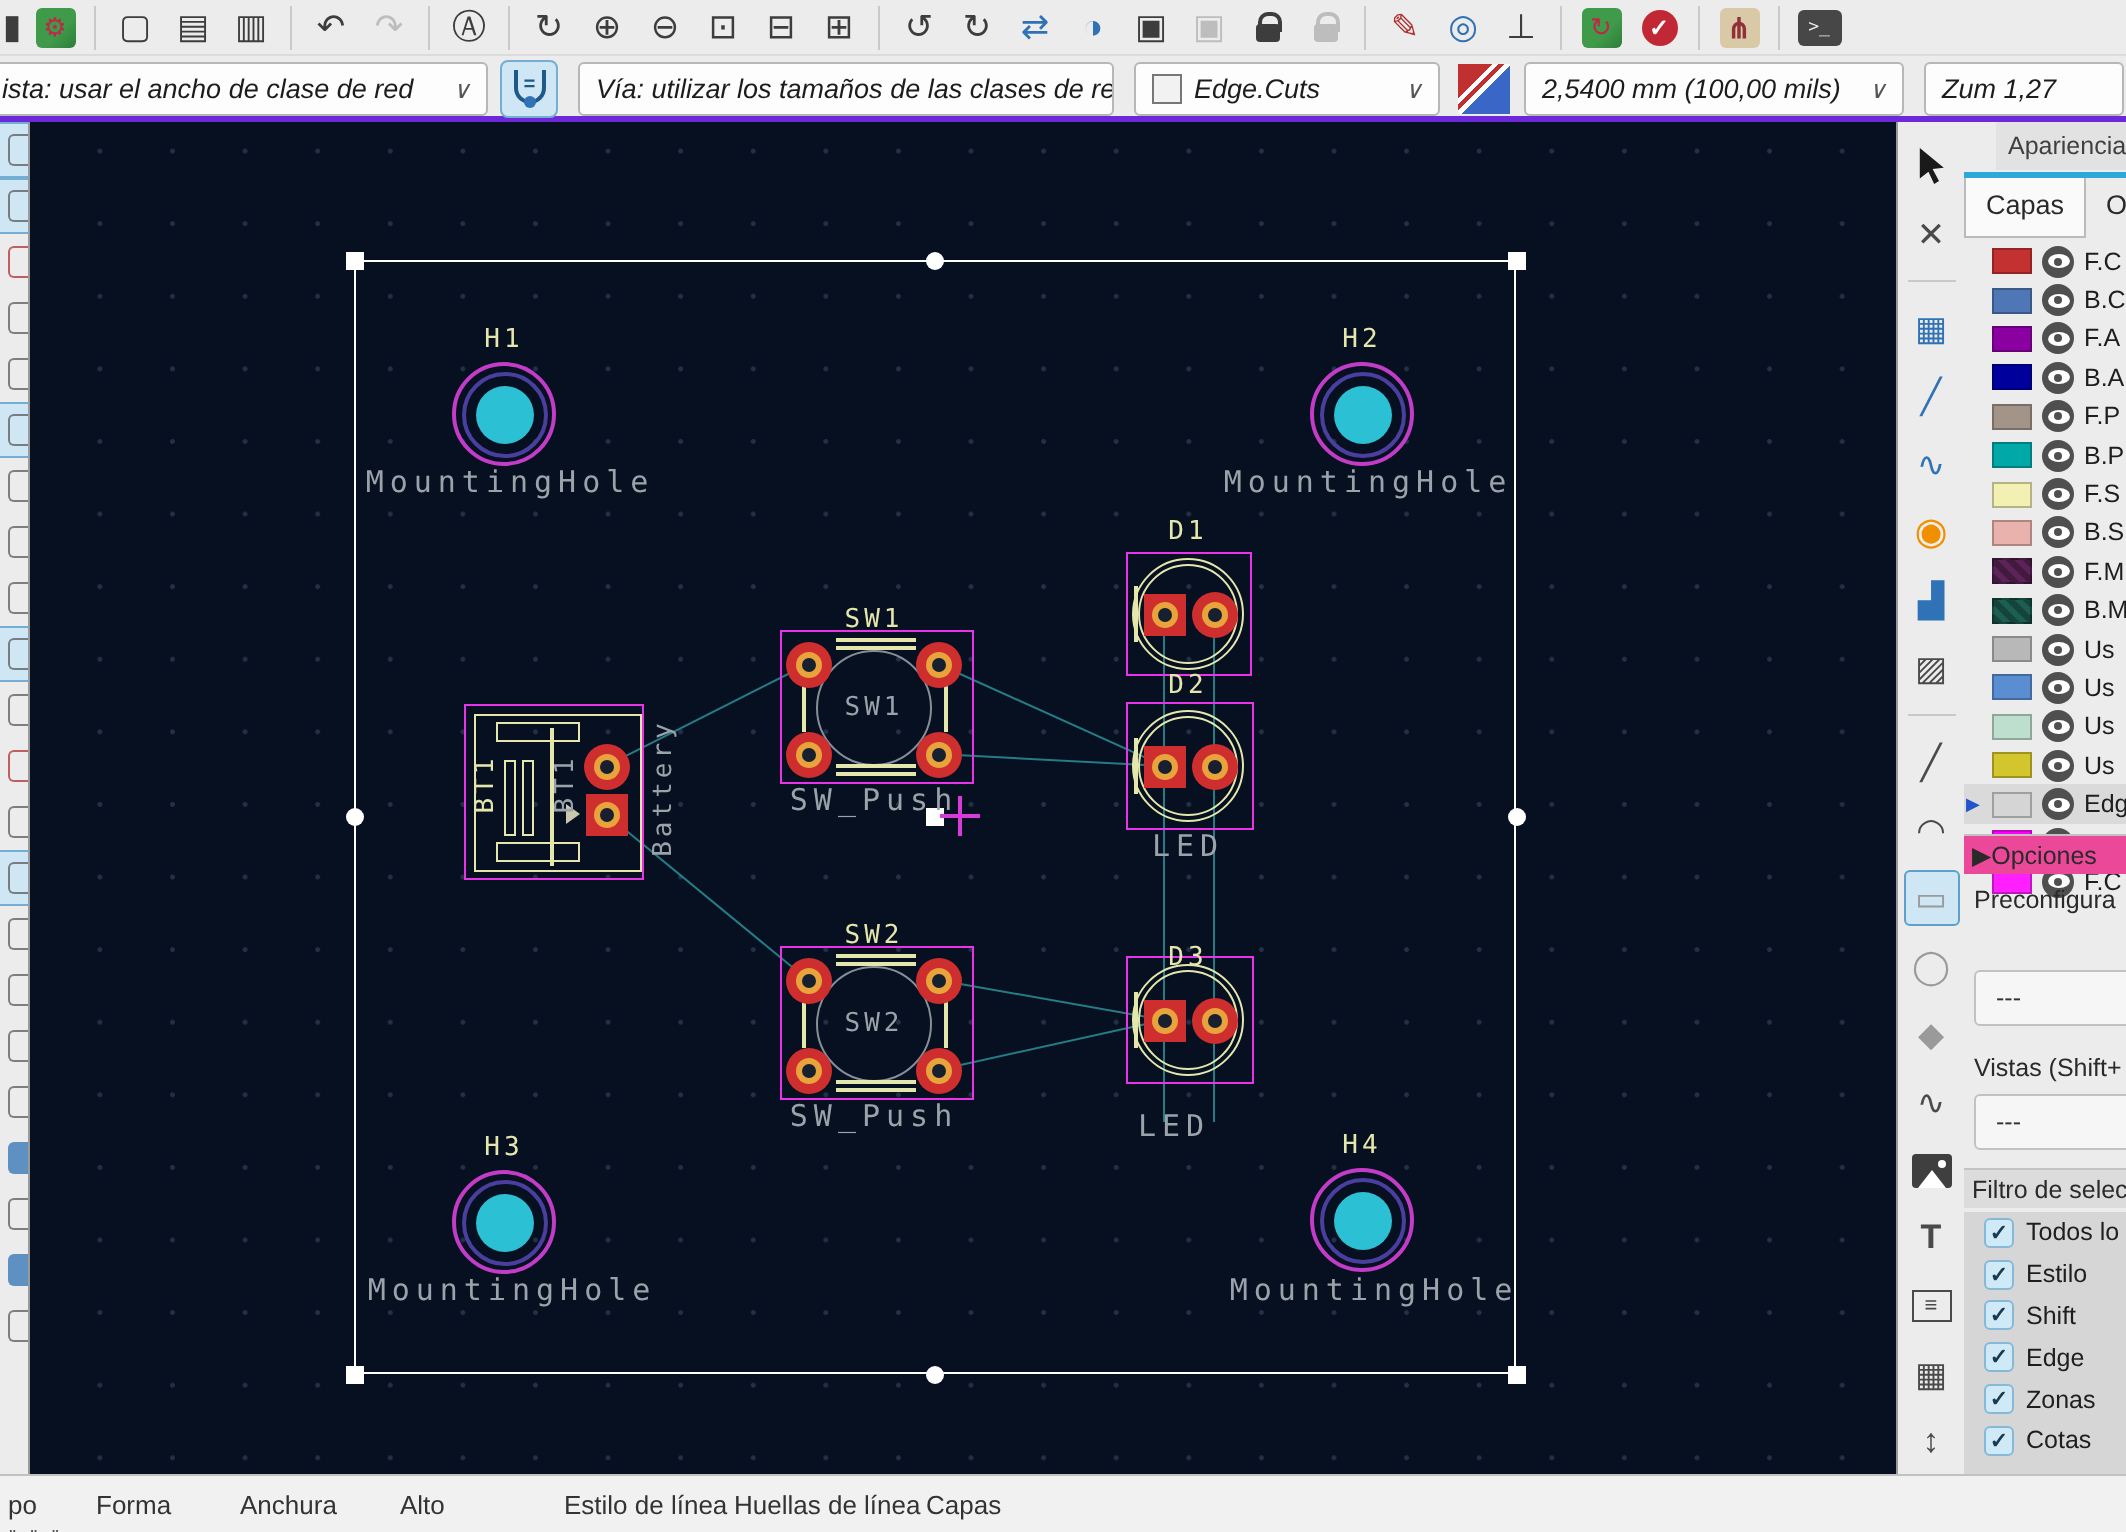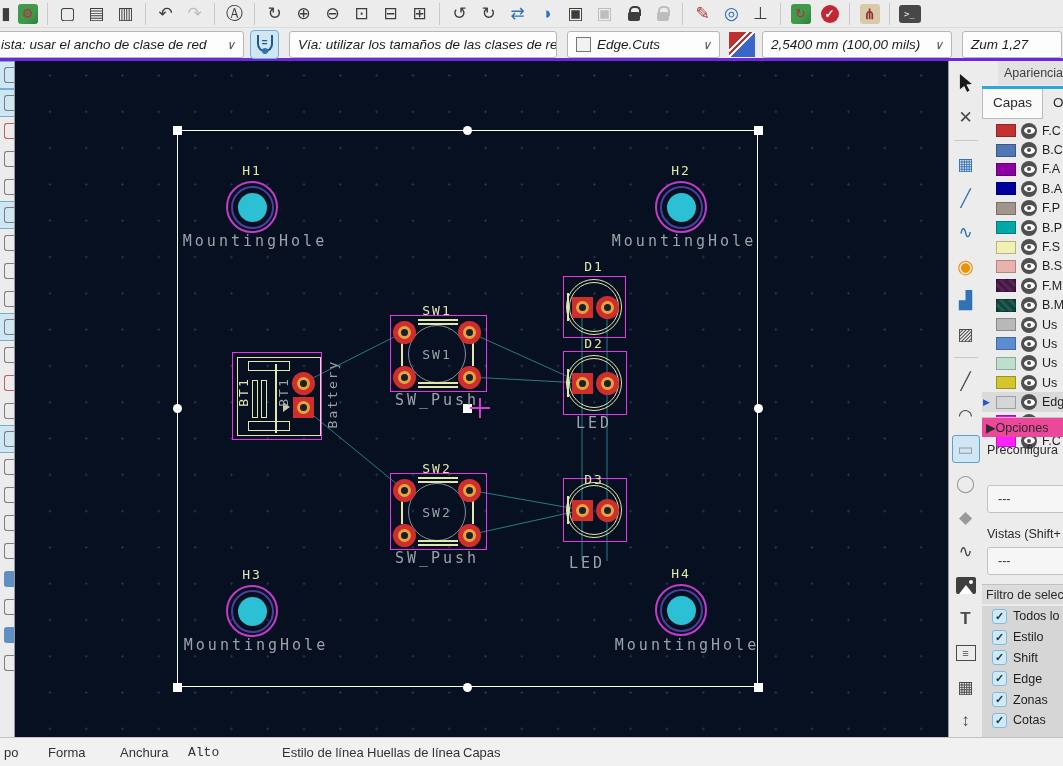--- a/index.html
+++ b/index.html
@@ -685,20 +685,20 @@
           <span class="chk"></span>
           <span class="chk-lbl">Cotas</span>
         </div>
     </div>
   </div>
 
   <div class="sbar">
     <span class="sb-col" style="left:4px;">po</span>
     <span class="sb-col" style="left:48px;">Forma</span>
     <span class="sb-col" style="left:120px;">Anchura</span>
-    <span class="sb-col" style="left:188px;font-family:Liberation Mono, monospace;">Alto</span>
+    <span class="sb-col" style="left:200px;">Alto</span>
     <span class="sb-col" style="left:282px;">Estilo de línea</span>
     <span class="sb-col" style="left:367px;">Huellas de línea</span>
     <span class="sb-col" style="left:463px;">Capas</span>
     <span class="sb-stub" style="left:4px; width:500px;">‖ ‌ ‖ ‌ ‖</span>
   </div>
 
 </div>
 
 </body></html>

